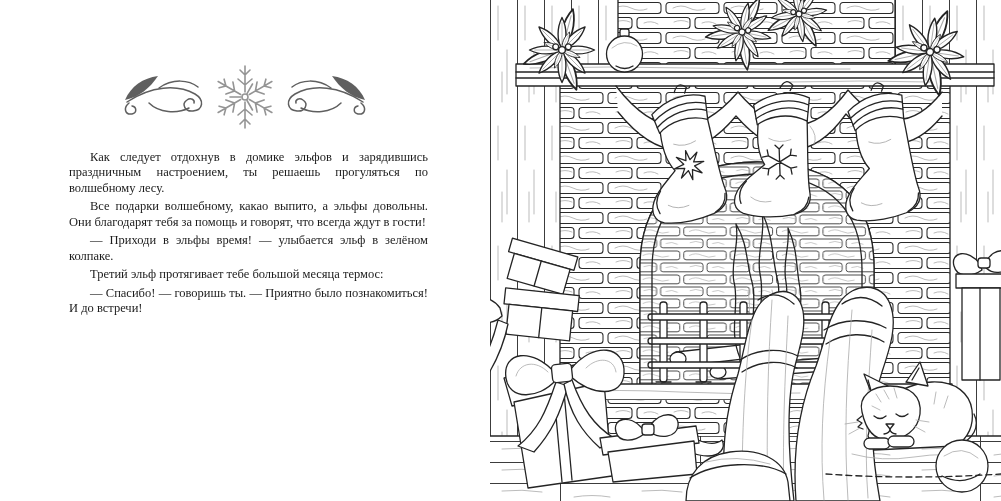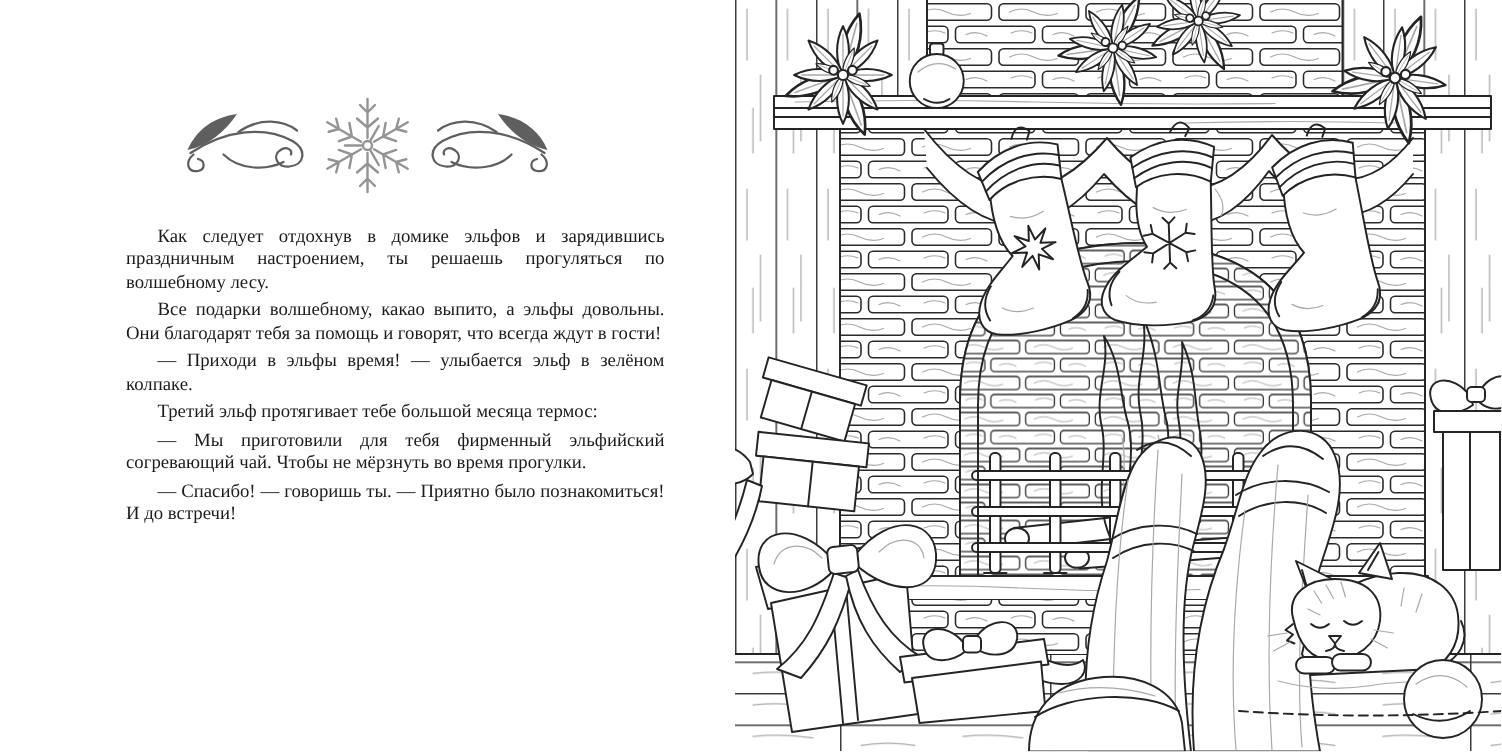--- a/index.html
+++ b/index.html
@@ -1,21 +1,21 @@
 <!DOCTYPE html>
 <html lang="ru"><head>
 <meta charset="utf-8">
 <style>
   html,body{margin:0;padding:0;background:#fff;}
   .spread{position:relative;width:1001px;height:501px;background:#ffffff;overflow:hidden;
           font-family:"Liberation Serif", serif;}
   
   .page-left{position:absolute;left:0;top:0;width:490px;height:501px;background:#fff;}
   .divider-wrap{position:absolute;left:0;top:56px;width:490px;display:flex;justify-content:center;}
-  .story{position:absolute;left:84px;top:150px;width:359px;
+  .story{position:absolute;left:69px;top:150px;width:359px;
          font-size:12.5px;line-height:15.45px;color:#1c1c1c;text-align:justify;}
   .story p{margin:0 0 3px 0;text-indent:21px;}
   
   .page-right{position:absolute;left:490px;top:0;width:511px;height:501px;background:#fff;}
   .page-right svg{display:block;}
   
   .il-k {fill:none;stroke:#242424;stroke-width:1.3;stroke-linecap:round;stroke-linejoin:round;}
   .il-kf{fill:#ffffff;stroke:#242424;stroke-width:1.3;stroke-linejoin:round;}
   .il-t {fill:none;stroke:#a9a9a9;stroke-width:.8;stroke-linecap:round;}
   .bk   {fill:#ffffff;stroke:#2a2a2a;stroke-width:1.05;}
@@ -63,21 +63,20 @@
           <circle class="dv-snow" r="3"></circle>
         </g>
       </svg>
     </div>
 
     <div class="story">
       <p>Как следует отдохнув в домике эльфов и зарядившись праздничным настроением, ты решаешь прогуляться по волшебному лесу.</p>
       <p>Все подарки волшебному, какао выпито, а эльфы довольны. Они благодарят тебя за помощь и говорят, что всегда ждут в гости!</p>
       <p>— Приходи в эльфы время! — улыбается эльф в зелёном колпаке.</p>
       <p>Третий эльф протягивает тебе большой месяца термос:</p>
-      <p>— Мы приготовили для тебя фирменный эльфийский согревающий чай. Чтобы не мёрзнуть во время прогулки.</p>
       <p>— Спасибо! — говоришь ты. — Приятно было познакомиться! И до встречи!</p>
     </div>
   </div>
 
   <div class="page-right">
     <svg width="511" height="501" viewBox="0 0 511 501" role="img" aria-label="Coloring-book line art: brick fireplace with mantel, three hanging stockings (star, snowflake, plain), poinsettias and an ornament ball, burning fire behind a grate, wrapped gifts, two legs in knitted socks warming by the fire, and a sleeping cat with a ball on a plank floor">
       <defs>
         <pattern id="pbrick" width="58" height="30" patternUnits="userSpaceOnUse">
           <rect width="58" height="30" fill="#fff"></rect>
           <rect class="bk" x="2" y="2.5" width="53" height="11" rx="3"></rect>

